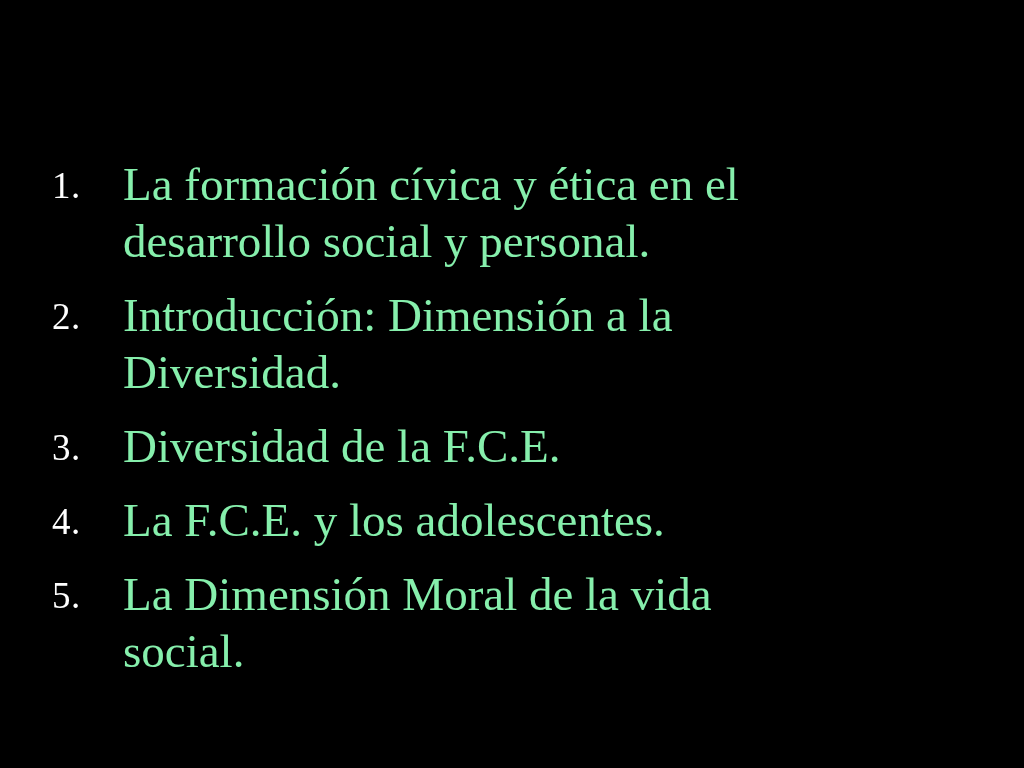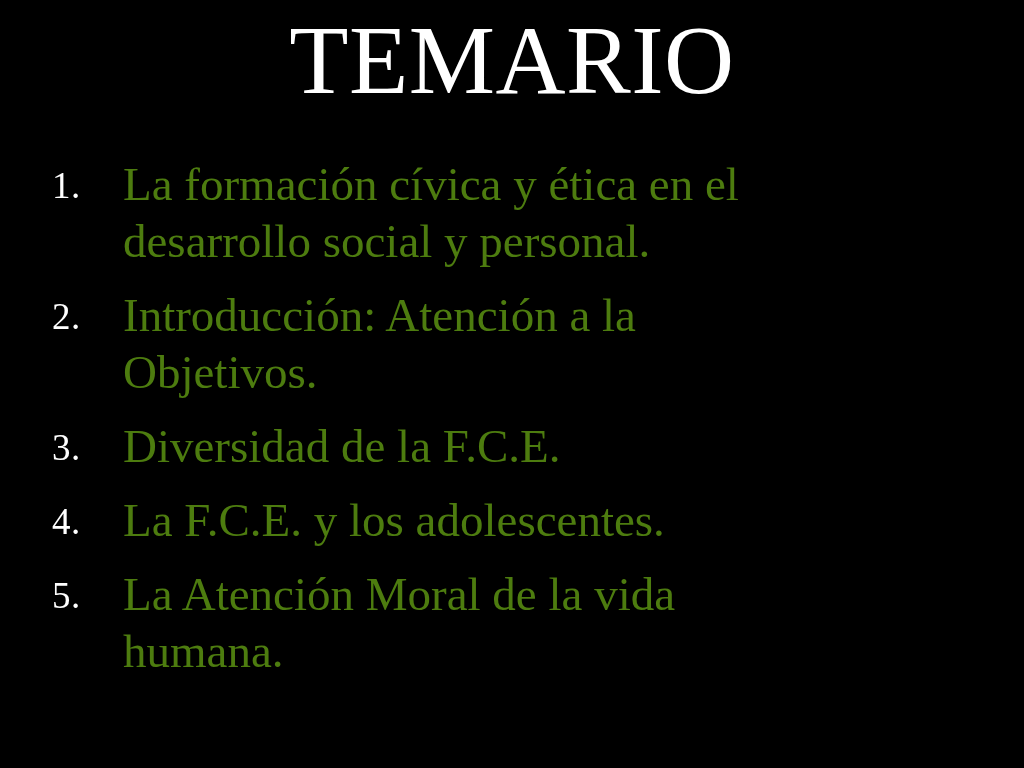--- a/index.html
+++ b/index.html
@@ -73,52 +73,51 @@
     width: 56px;
     text-align: left;
     font-size: 37px;
     line-height: 59px;
     color: #ffffff;
     letter-spacing: 0.5px;
   }
 
   .item-text {
     display: block;
-    color: #4d7c0f;
+    color: #86efac;
   }
 </style>
 </head>
 <body>
 
 <div id="slide">
 
-  <h1 id="slide-title">TEMARIO</h1>
 
   <ul id="agenda-list">
 
     <li class="agenda-item">
       <span class="item-number">1.</span>
       <span class="item-text">La formación cívica y ética en el desarrollo social y personal.</span>
     </li>
 
     <li class="agenda-item">
       <span class="item-number">2.</span>
-      <span class="item-text">Introducción: Atención a la Objetivos.</span>
+      <span class="item-text">Introducción: Dimensión a la Diversidad.</span>
     </li>
 
     <li class="agenda-item">
       <span class="item-number">3.</span>
       <span class="item-text">Diversidad de la F.C.E.</span>
     </li>
 
     <li class="agenda-item">
       <span class="item-number">4.</span>
       <span class="item-text">La F.C.E. y los adolescentes.</span>
     </li>
 
     <li class="agenda-item">
       <span class="item-number">5.</span>
-      <span class="item-text">La Atención Moral de la vida humana.</span>
+      <span class="item-text">La Dimensión Moral de la vida social.</span>
     </li>
 
   </ul>
 
 </div>
 
 </body></html>

